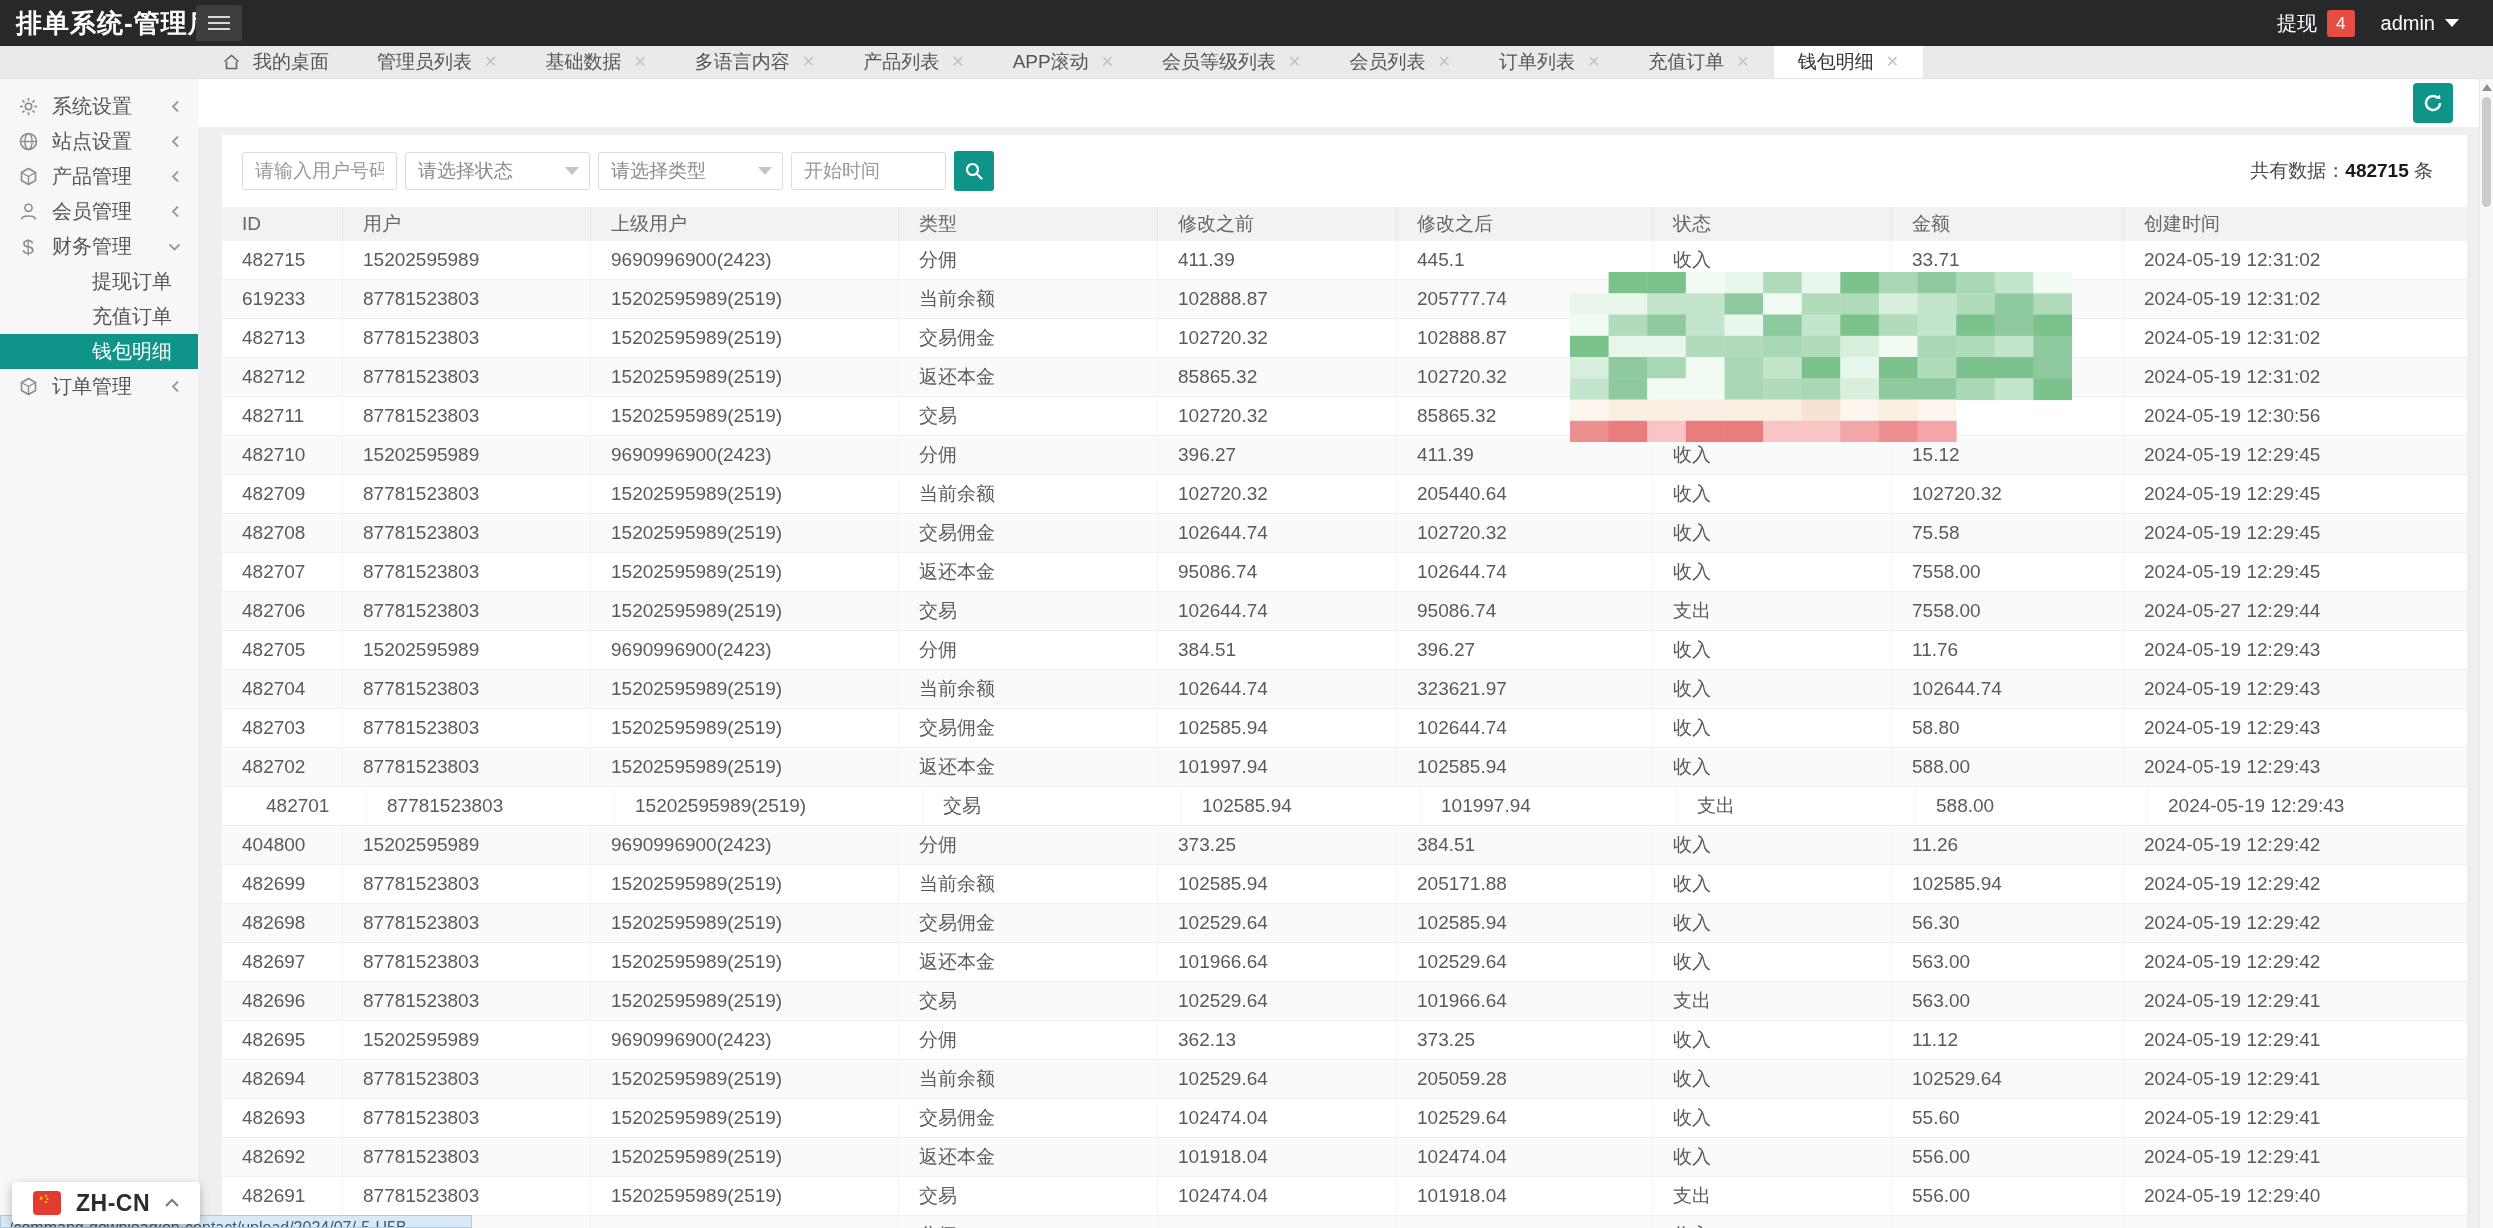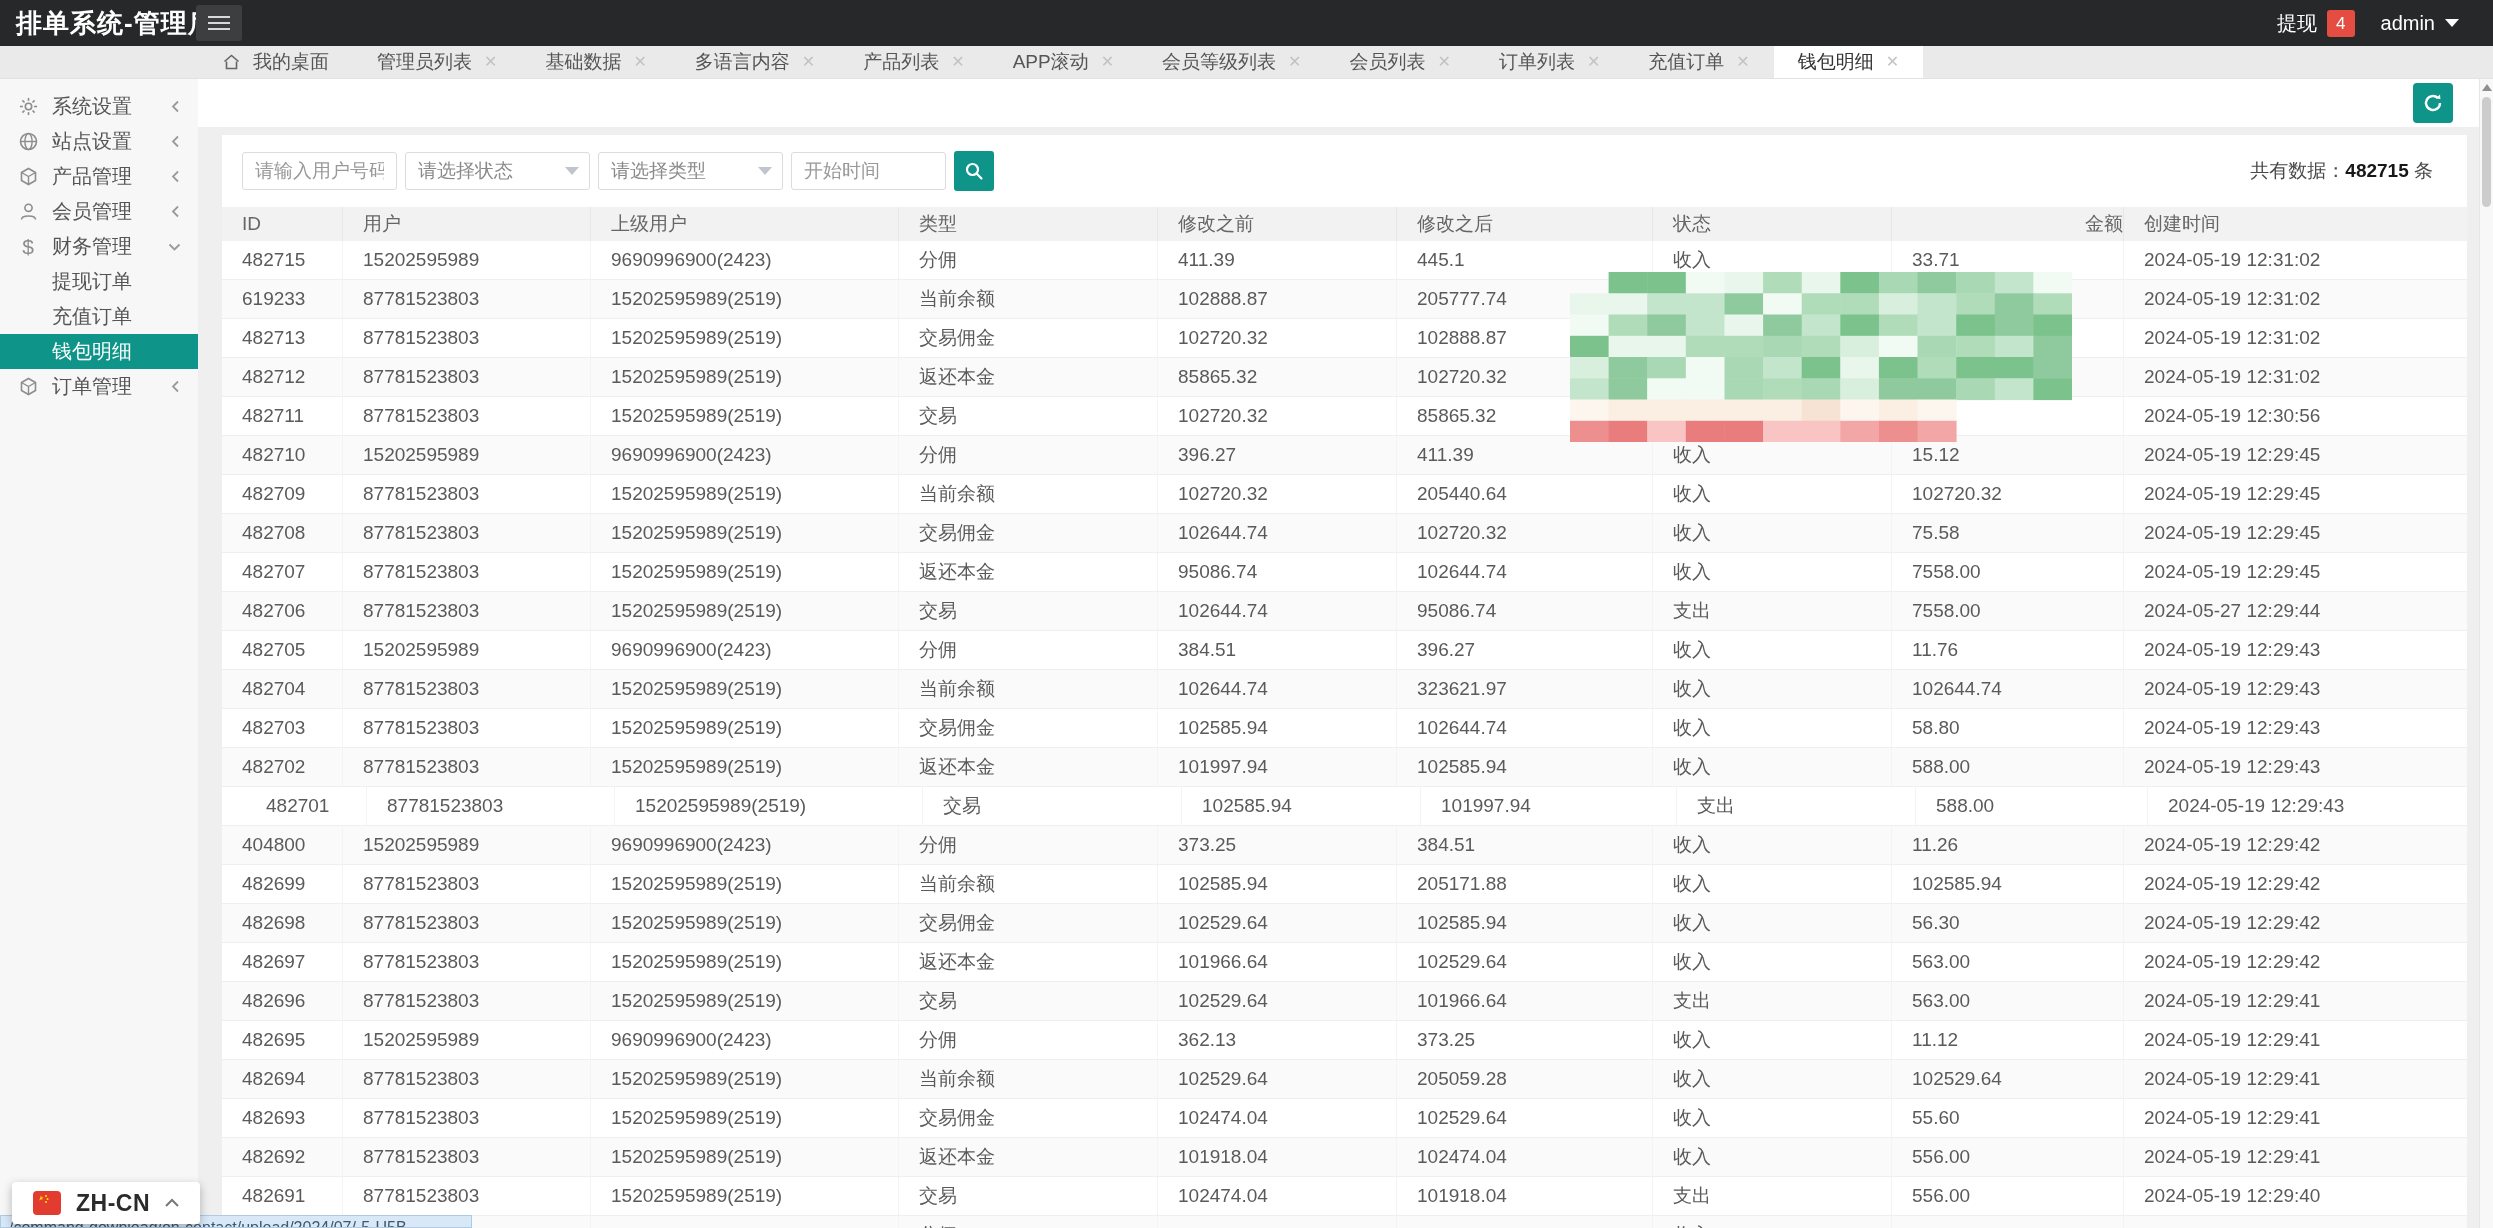--- a/index.html
+++ b/index.html
@@ -28,21 +28,21 @@
   .tab { display:flex; align-items:center; gap:12px; padding:0 24px; font-size:19px; color:#555; cursor:pointer; white-space:nowrap; }
   .tab.active { background:#fff; color:#333; }
   .tab .close { color:#c2c2c2; font-size:16px; line-height:1; }
   .tab svg { display:block; }
   
   .main-row { display:flex; height:1149px; }
   .sidebar { width:198px; background:#f7f7f7; padding-top:10px; flex:none; }
   .side-item { position:relative; height:35px; display:flex; align-items:center; font-size:20px; color:#555; cursor:pointer; }
   .side-item .s-icon { width:24px; margin-left:16px; margin-right:12px; display:flex; justify-content:center; color:#8d8d8d; font-size:20px; }
   .side-item .s-chevron { position:absolute; right:16px; display:flex; color:#9a9a9a; }
-  .side-item.sub { padding-left:52px; }
+  .side-item.sub { padding-left:92px; }
   .side-item.active { background:#0e9488; color:#fff; }
   .content { flex:1; position:relative; background:#efefef; min-width:0; }
   
   .toolbar { height:48px; background:#fff; position:relative; }
   .refresh-btn { position:absolute; right:40px; top:4px; width:40px; height:40px; background:#0e9488; border-radius:4px; display:flex; align-items:center; justify-content:center; cursor:pointer; }
   
   .card { position:relative; margin:8px 26px 0 24px; background:#fff; height:1200px; padding-top:16px; }
   .filters { display:flex; align-items:center; padding:0 20px; gap:8px; }
   .f-input { height:38px; border:1px solid #dcdcdc; border-radius:3px; font-size:19px; color:#666; padding:0 12px; background:#fff; outline:none; font-family:"Liberation Sans", sans-serif; }
   .f-input::placeholder { color:#999; }
@@ -290,21 +290,21 @@
 
         <div class="table">
           <div class="thead" id="thead">
               <div class="th" style="width: 121px;">ID</div>
               <div class="th" style="width: 248px;">用户</div>
               <div class="th" style="width: 308px;">上级用户</div>
               <div class="th" style="width: 259px;">类型</div>
               <div class="th" style="width: 239px;">修改之前</div>
               <div class="th" style="width: 256px;">修改之后</div>
               <div class="th" style="width: 239px;">状态</div>
-              <div class="th" style="width: 232px; text-align: right;">金额</div>
+              <div class="th" style="width: 232px;">金额</div>
               <div class="th" style="width: 342px;">创建时间</div>
             </div>
           <div id="tbody">
               <div class="tr">
                 <div class="td" style="width: 121px;">482715</div>
                 <div class="td" style="width: 248px;">15202595989</div>
                 <div class="td" style="width: 308px;">9690996900(2423)</div>
                 <div class="td" style="width: 259px;">分佣</div>
                 <div class="td" style="width: 239px;">411.39</div>
                 <div class="td" style="width: 256px;">445.1</div>

